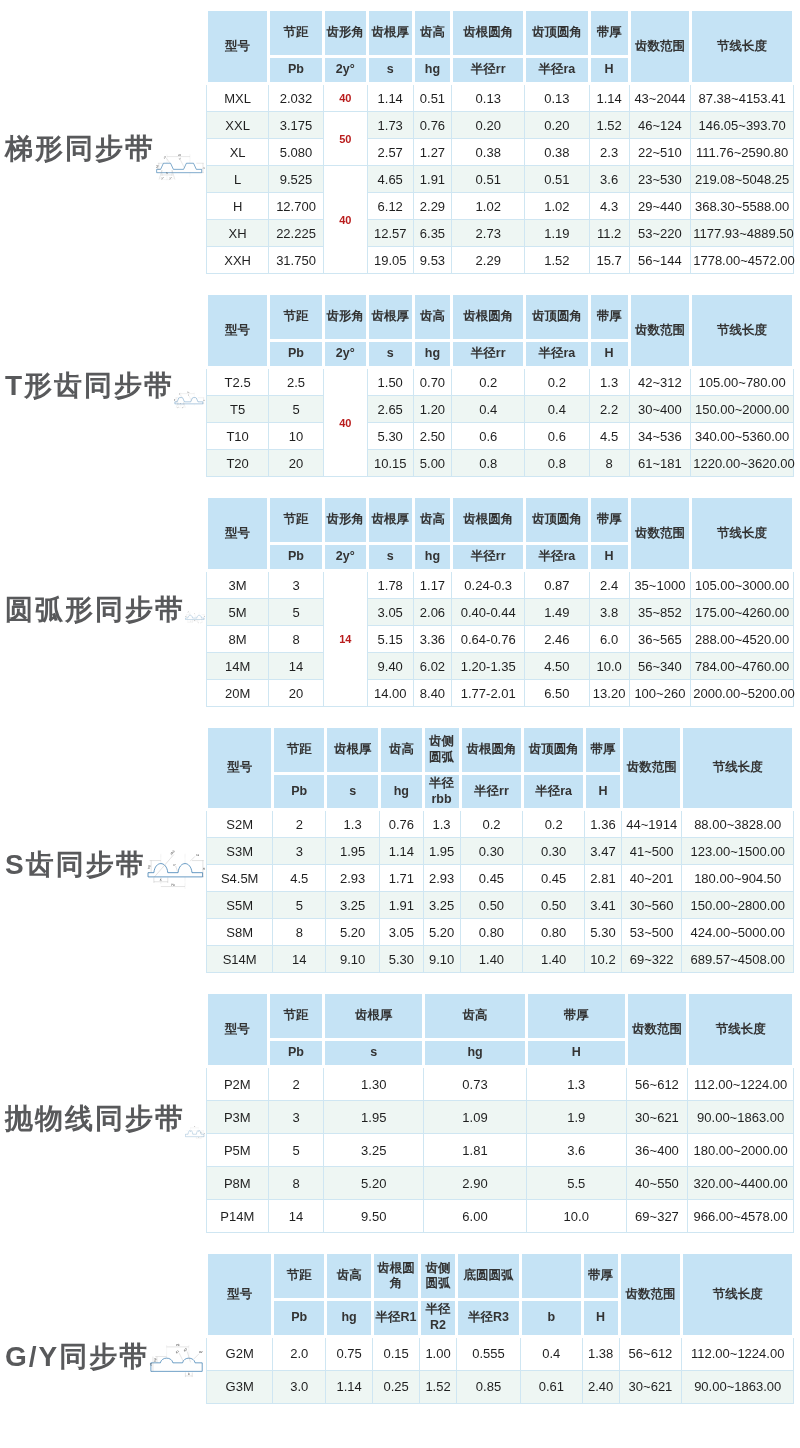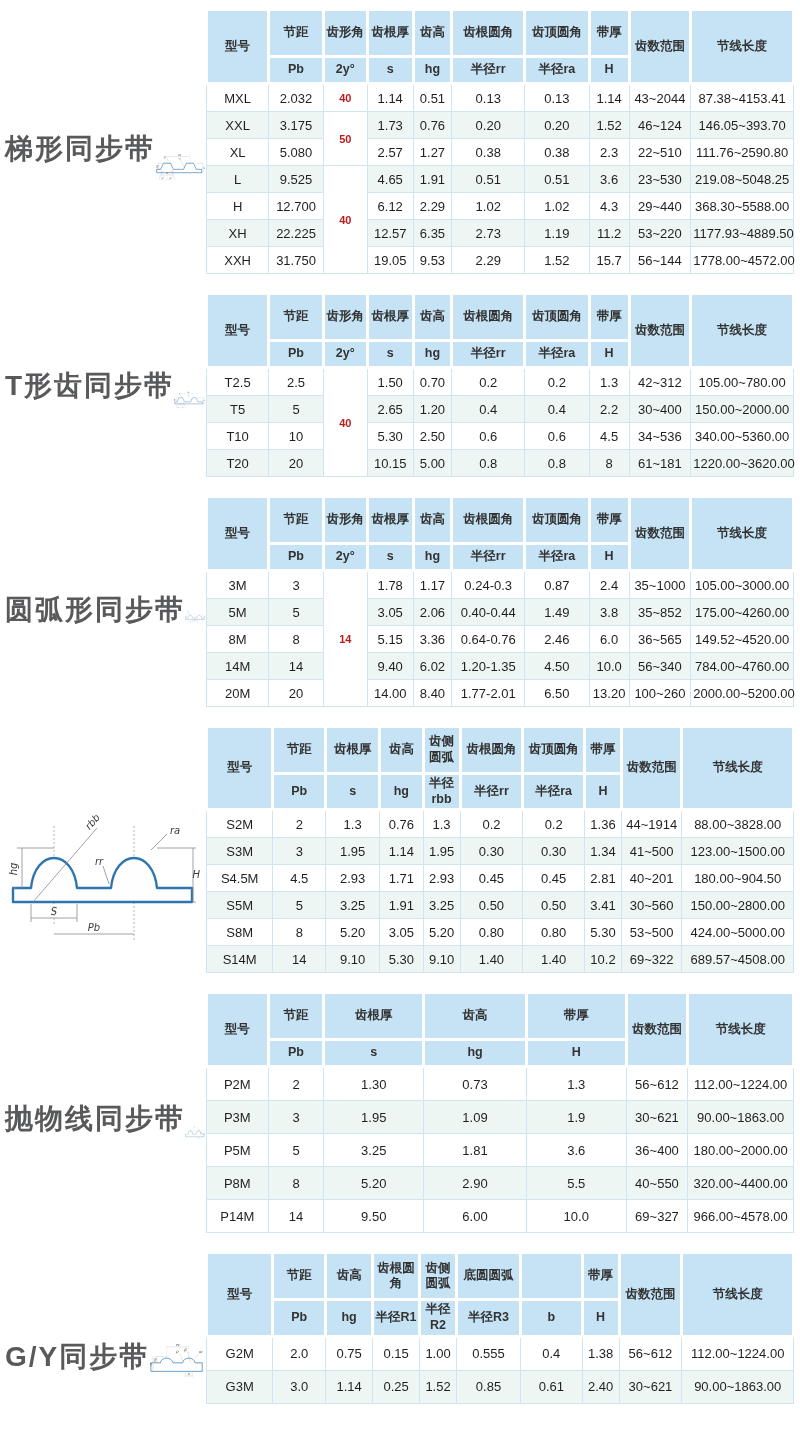--- a/index.html
+++ b/index.html
@@ -409,21 +409,21 @@
               </tr>
               <tr>
                 <td>8M</td>
                 <td>8</td>
                 <td>5.15</td>
                 <td>3.36</td>
                 <td>0.64-0.76</td>
                 <td>2.46</td>
                 <td>6.0</td>
                 <td>36~565</td>
-                <td>149.52~4520.00</td>
+                <td>288.00~4520.00</td>
               </tr>
               <tr>
                 <td>14M</td>
                 <td>14</td>
                 <td>9.40</td>
                 <td>6.02</td>
                 <td>1.20-1.35</td>
                 <td>4.50</td>
                 <td>10.0</td>
                 <td>56~340</td>
@@ -441,20 +441,21 @@
                 <td>2000.00~5200.00</td>
               </tr>
             </tbody>
           </table>
         </div>
       </div>
   </div>
 
   <div class="section s4">
     <div class="left">
+      <h2 class="title">S齿同步带</h2>
       <svg class="diag" width="196" height="160" viewBox="0 0 196 160">
         <line class="dash" x1="49" y1="40" x2="49" y2="140"></line>
         <line class="dash" x1="129" y1="40" x2="129" y2="156"></line>
         <path class="belt" d="M8,102 H26 C30,62 68,62 72,102 H106 C110,62 148,62 152,102 H187 V116 H8 Z"></path>
         <line class="dim" x1="28" y1="116" x2="92" y2="42"></line>
         <text class="dimtxt" x="90" y="38" text-anchor="middle" transform="rotate(-48 90 38)">rbb</text>
         <line class="dim" x1="162" y1="48" x2="146" y2="64"></line>
         <text class="dimtxt" x="170" y="48" text-anchor="middle">ra</text>
         <line class="dim" x1="98" y1="80" x2="104" y2="98"></line>
         <text class="dimtxt" x="94" y="79" text-anchor="middle">rr</text>
@@ -526,21 +527,21 @@
                 <td>88.00~3828.00</td>
               </tr>
               <tr>
                 <td>S3M</td>
                 <td>3</td>
                 <td>1.95</td>
                 <td>1.14</td>
                 <td>1.95</td>
                 <td>0.30</td>
                 <td>0.30</td>
-                <td>1.34</td>
+                <td>3.47</td>
                 <td>41~500</td>
                 <td>123.00~1500.00</td>
               </tr>
               <tr>
                 <td>S4.5M</td>
                 <td>4.5</td>
                 <td>2.93</td>
                 <td>1.71</td>
                 <td>2.93</td>
                 <td>0.45</td>

